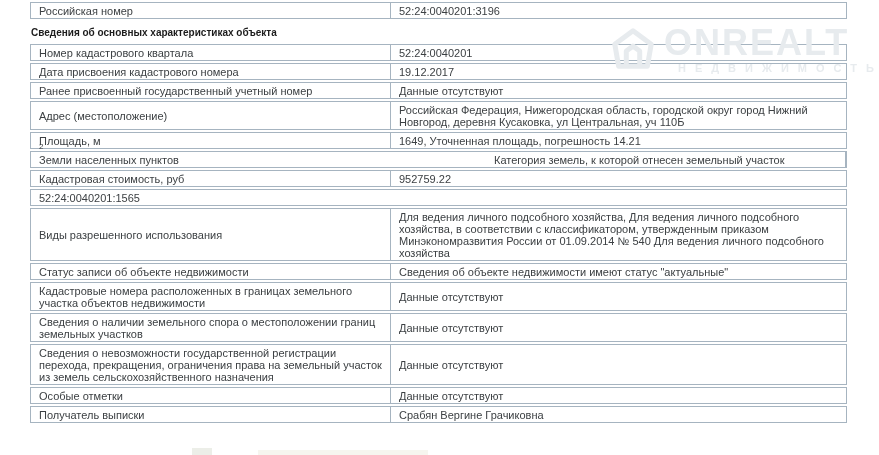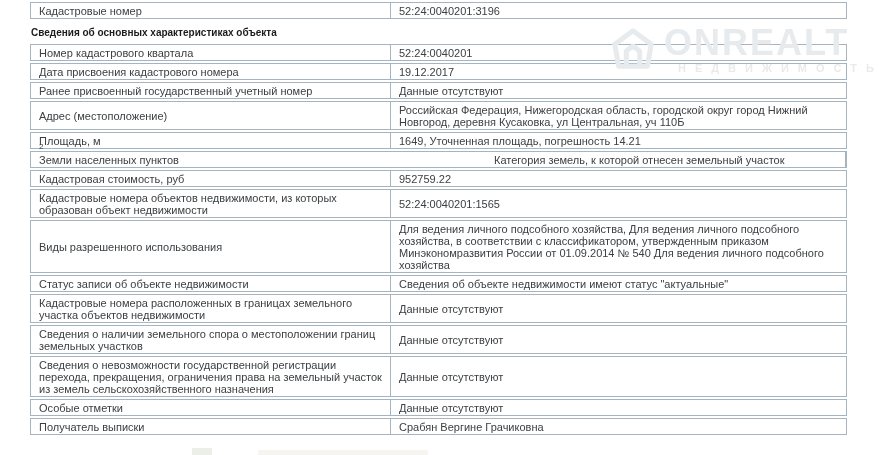--- a/index.html
+++ b/index.html
@@ -73,21 +73,21 @@
   </span>
   <span>
     <div class="wm-brand">ONREALT</div>
     <div class="wm-sub">НЕДВИЖИМОСТЬ</div>
   </span>
 </div>
 
 <div class="table-area">
 
   <div class="trow">
-    <div class="cell label">Кадастровые номер</div>
+    <div class="cell label">Российская номер</div>
     <div class="cell value">52:24:0040201:3196</div>
   </div>
 
   <div class="section-title">Сведения об основных характеристиках объекта</div>
 
   <div id="rows-container">
   <div class="trow">
     <div class="cell label">Номер кадастрового квартала</div>
     <div class="cell value">52:24:0040201</div>
   </div>
@@ -116,21 +116,20 @@
     <div class="cell value">Земли населенных пунктов</div>
     <div class="cell label">Категория земель, к которой отнесен земельный участок</div>
   </div>
 
   <div class="trow">
     <div class="cell label">Кадастровая стоимость, руб</div>
     <div class="cell value">952759.22</div>
   </div>
 
   <div class="trow">
-    <div class="cell label">Кадастровые номера объектов недвижимости, из которых образован объект недвижимости</div>
     <div class="cell value">52:24:0040201:1565</div>
   </div>
 
   <div class="trow">
     <div class="cell label">Виды разрешенного использования</div>
     <div class="cell value">Для ведения личного подсобного хозяйства, Для ведения личного подсобного хозяйства, в соответствии с классификатором, утвержденным приказом Минэкономразвития России от 01.09.2014 № 540 Для ведения личного подсобного хозяйства</div>
   </div>
 
   <div class="trow">
     <div class="cell label">Статус записи об объекте недвижимости</div>

